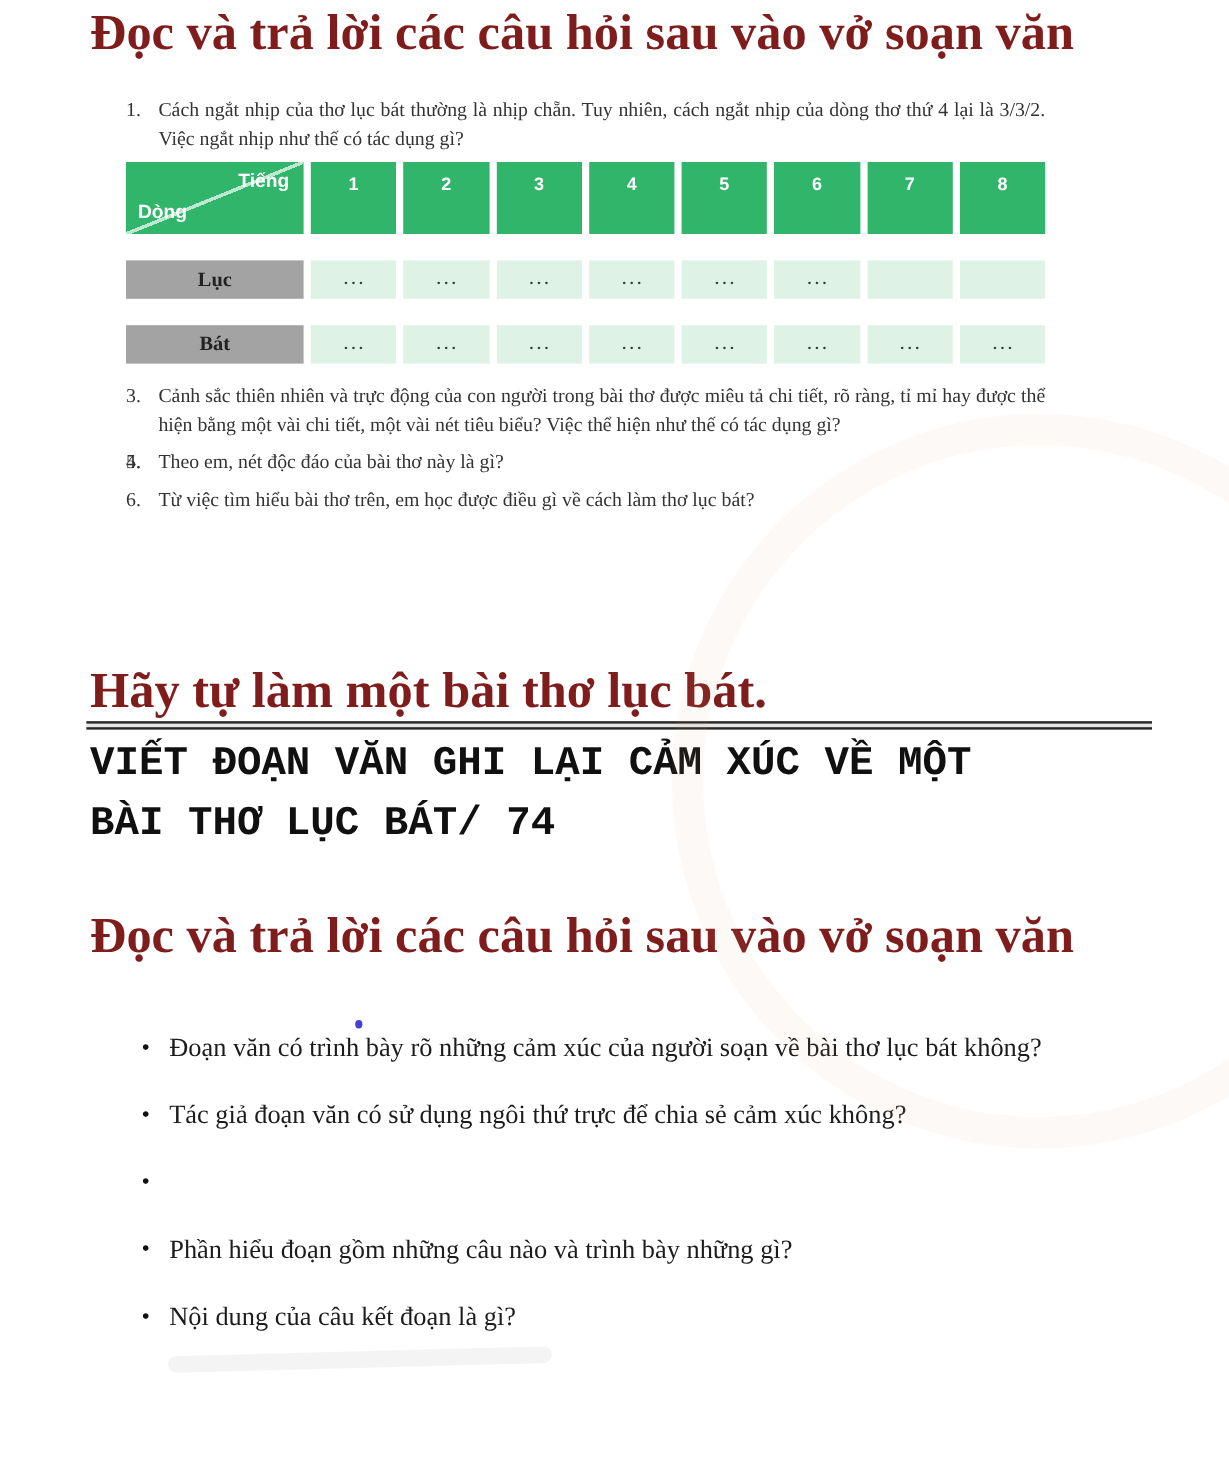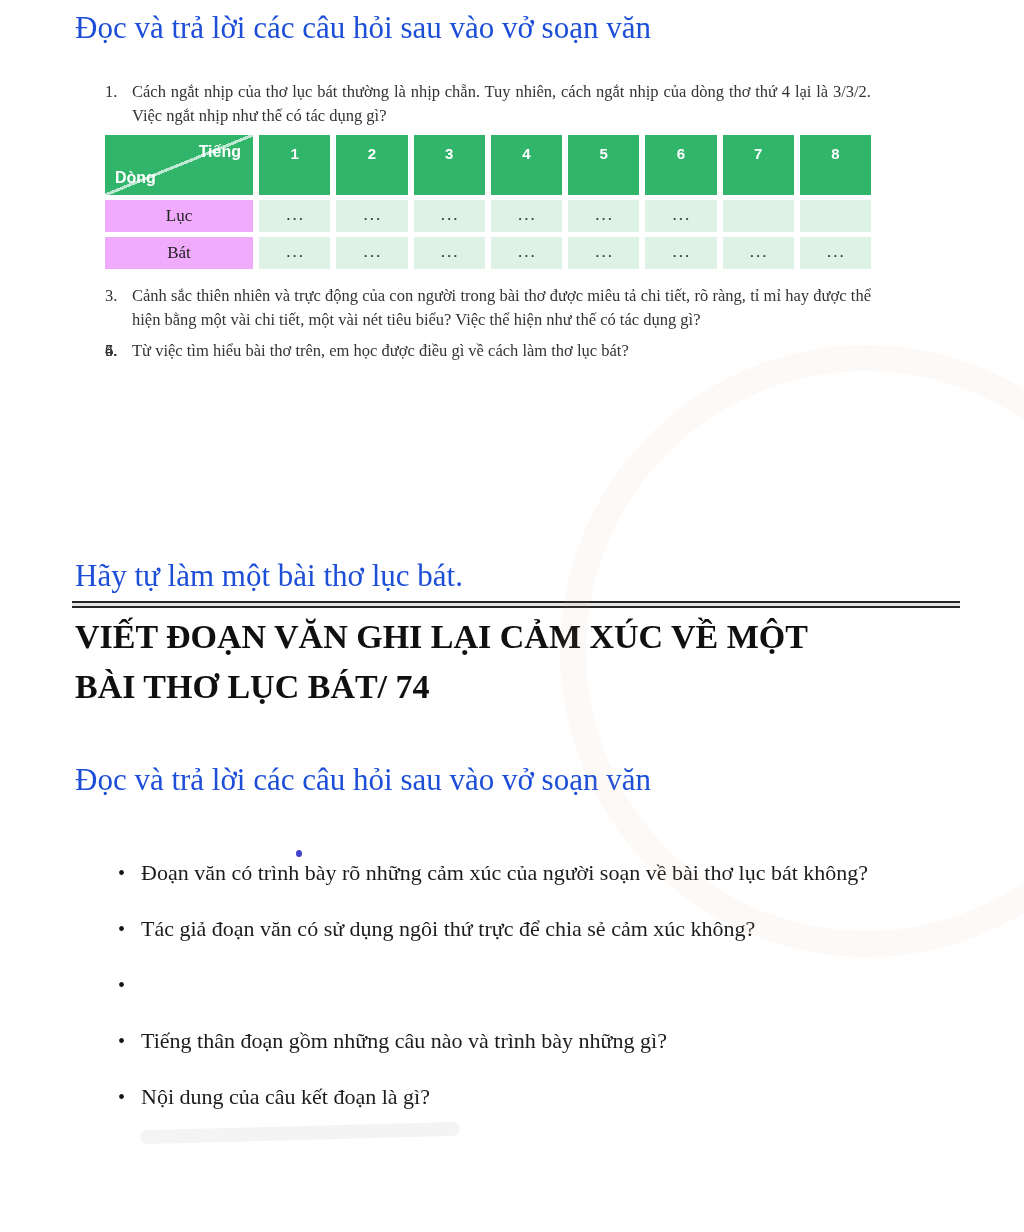--- a/index.html
+++ b/index.html
@@ -7,48 +7,48 @@
     width:1024px;height:1232px;
     background:#ffffff;
     font-family:"Liberation Serif", serif;
     position:relative;
     overflow:hidden;
     color:#1a1a1a;
   }
   
   .big-heading{
     position:absolute;left:75px;
-    font-size:31px;line-height:40px;font-weight:400;color:#1d4ed8;
+    font-size:42px;line-height:40px;font-weight:700;color:#7f1d1d;
     white-space:nowrap;
   }
   #heading-top{top:8px;}
   #heading-make-poem{top:556px;}
   #heading-read-2{top:760px;}
   #heading-write{
     position:absolute;left:75px;top:612px;width:900px;
-    font-size:34px;line-height:50px;font-weight:700;color:#101010;
+    font-size:34px;line-height:50px;font-weight:700;color:#101010;font-family:Liberation Mono, monospace;
   }
   
   #divider{
     position:absolute;left:72px;top:601px;width:888px;
     height:3px;background:#e6e6e6;
     border-top:2.5px solid #262626;border-bottom:2.5px solid #262626;
   }
   
   #questions{
     position:absolute;left:105px;top:80px;width:766px;
   }
   .q-item{
     position:relative;padding-left:27px;margin-bottom:8px;
     font-size:16.5px;line-height:23.5px;color:#333333;
     text-align:justify;
   }
   .q-num{position:absolute;left:0;top:0;}
   
-  #fill-table{margin:7px 0 15px 0;display:flex;flex-direction:column;gap:5px;}
+  #fill-table{margin:7px 0 15px 0;display:flex;flex-direction:column;gap:22px;}
   .t-row{display:flex;gap:6px;}
   .t-corner{
     width:148px;height:60px;position:relative;
     background-color:#31b56a;
     background-image:linear-gradient(to bottom right,
       transparent calc(50% - 1.5px),
       #bfe8d2 calc(50% - 1.5px),
       #bfe8d2 calc(50% + 1.5px),
       transparent calc(50% + 1.5px));
   }
@@ -60,23 +60,23 @@
     position:absolute;bottom:8px;left:10px;
     font-family:"Liberation Sans",sans-serif;font-weight:700;font-size:16px;color:#ffffff;margin-top:16px;
   }
   .t-hcell{
     flex:1;height:60px;background:#31b56a;
     display:flex;align-items:flex-start;justify-content:center;
     padding-top:10px;box-sizing:border-box;
     font-family:"Liberation Sans",sans-serif;font-weight:700;font-size:15px;color:#ffffff;
   }
   .t-label{
-    width:148px;height:32px;background:#f0abfc;
+    width:148px;height:32px;background:#a3a3a3;
     display:flex;align-items:center;justify-content:center;
-    font-size:17px;font-weight:400;color:#222222;
+    font-size:17px;font-weight:700;color:#222222;
   }
   .t-cell{
     flex:1;height:32px;background:#def3e6;
     display:flex;align-items:center;justify-content:center;
     font-size:13px;font-weight:700;letter-spacing:3px;color:#3a3a3a;
     padding-left:3px;box-sizing:border-box;
   }
   
   #bullets{position:absolute;left:118px;top:858px;width:800px;}
   .b-item{
@@ -160,20 +160,21 @@
     <span class="q-num">3.</span>
     <span>Cảnh sắc thiên nhiên và trực động của con người trong bài thơ được miêu tả chi tiết, rõ ràng, tỉ mỉ hay được thể hiện bằng một vài chi tiết, một vài nét tiêu biểu? Việc thể hiện như thế có tác dụng gì?</span>
   </div>
 
   <div class="q-item">
     <span class="q-num">4.</span>
   </div>
 
   <div class="q-item">
     <span class="q-num">5.</span>
+    <span>Theo em, nét độc đáo của bài thơ này là gì?</span>
   </div>
 
   <div class="q-item">
     <span class="q-num">6.</span>
     <span>Từ việc tìm hiểu bài thơ trên, em học được điều gì về cách làm thơ lục bát?</span>
   </div>
 </div>
 
 <div class="big-heading" id="heading-make-poem">Hãy tự làm một bài thơ lục bát.</div>
 
@@ -193,21 +194,21 @@
   </div>
   <div class="b-item">
     <span class="b-marker">•</span>
     <span>Tác giả đoạn văn có sử dụng ngôi thứ trực để chia sẻ cảm xúc không?</span>
   </div>
   <div class="b-item">
     <span class="b-marker">•</span>
   </div>
   <div class="b-item">
     <span class="b-marker">•</span>
-    <span>Tiếng thân đoạn gồm những câu nào và trình bày những gì?</span>
+    <span>Phần hiểu đoạn gồm những câu nào và trình bày những gì?</span>
   </div>
   <div class="b-item">
     <span class="b-marker">•</span>
     <span>Nội dung của câu kết đoạn là gì?</span>
   </div>
 </div>
 
 <div id="stray-mark"></div>
 <div id="watermark-circle"></div>
 <div id="erased-smudge"></div>

